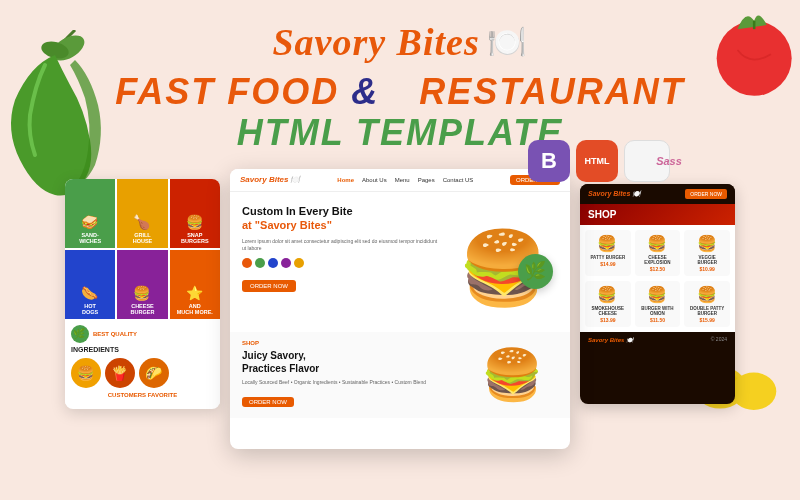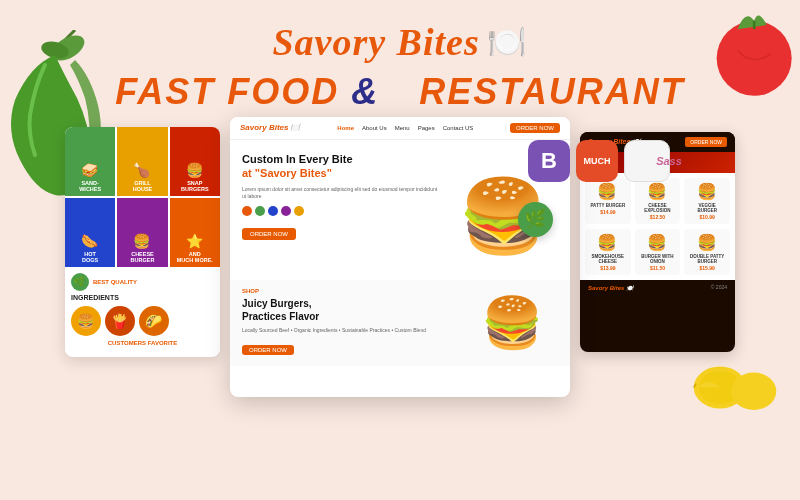--- a/index.html
+++ b/index.html
@@ -536,28 +536,29 @@
 <div class="header">
   <div class="logo-area">
     <div class="logo-text">Savory Bites</div>
     <div class="logo-icon">🍽️</div>
   </div>
   <div class="tagline-line1">
     <span>FAST FOOD</span>
     <span style="color:#2d2d8a;"> &amp; </span>
     <span style="color:#e8580a;margin-left:28px;">RESTAURANT</span>
   </div>
+  <div class="tagline-line2">HTML TEMPLATE</div>
 </div>
 
 <div class="tech-badges">
   <div class="badge badge-bootstrap" style="background:#7952b3;">
     <span style="font-size:22px;font-weight:900;">B</span>
   </div>
   <div class="badge badge-html" style="background:#e34c26;">
-    <span>MUCH</span>
+    <span>HTML</span>
   </div>
   <div class="badge badge-sass">
     <span>Sass</span>
   </div>
 </div>
 
 <div class="previews">
 
   <div class="preview-left">
     <div class="preview-left-grid">
@@ -637,21 +638,21 @@
       <div class="hero-burger">
         <div class="hero-burger-img" style="font-size:72px;background:none;">🍔</div>
         <div class="float-badge">🌿</div>
       </div>
     </div>
 
     <div class="preview-center-section2">
       <div class="section2-text">
         <div class="section2-label">SHOP</div>
         <div class="section2-heading">
-          <span>Juicy Burgers,</span><br>
+          <span>Juicy Savory,</span><br>
           <span>Practices Flavor</span>
         </div>
         <div class="section2-sub">Locally Sourced Beef • Organic Ingredients • Sustainable Practices • Custom Blend</div>
         <div class="section2-cta">ORDER NOW</div>
       </div>
       <div class="section2-burger">🍔</div>
     </div>
   </div>
 
   <div class="preview-right">

